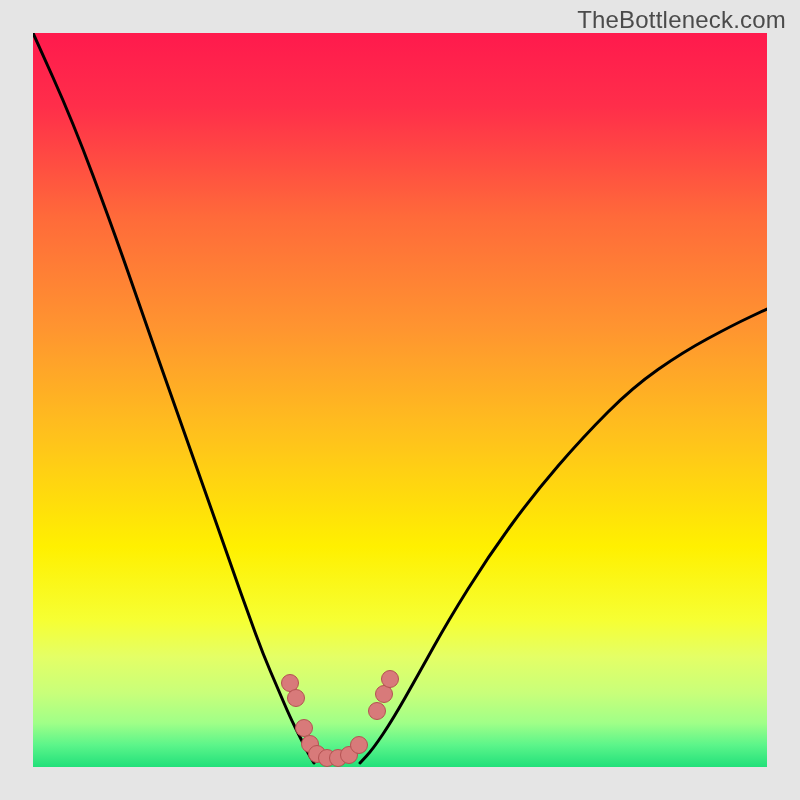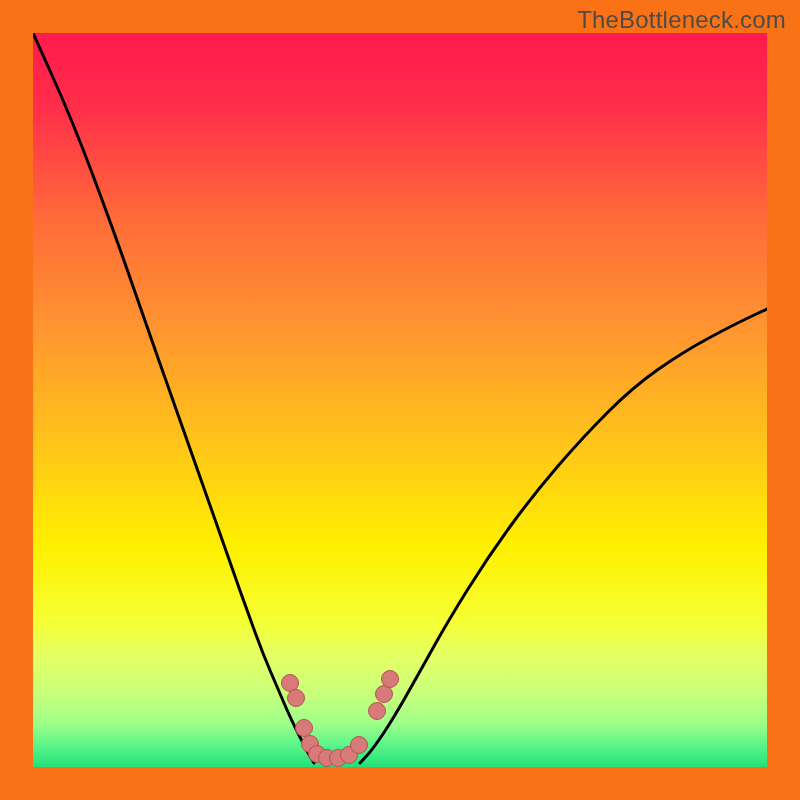--- a/index.html
+++ b/index.html
@@ -10,21 +10,21 @@
     background: #000;
     overflow: hidden;
     font-family: Arial, Helvetica, sans-serif;
   }
   .frame {
     position: absolute;
     top: 0;
     left: 0;
     width: 800px;
     height: 800px;
-    background: #f97316;
+    background: #e5e5e5;
   }
   .plot {
     position: absolute;
     top: 33px;
     left: 33px;
     width: 734px;
     height: 734px;
   }
   .gradient {
     position: absolute;

